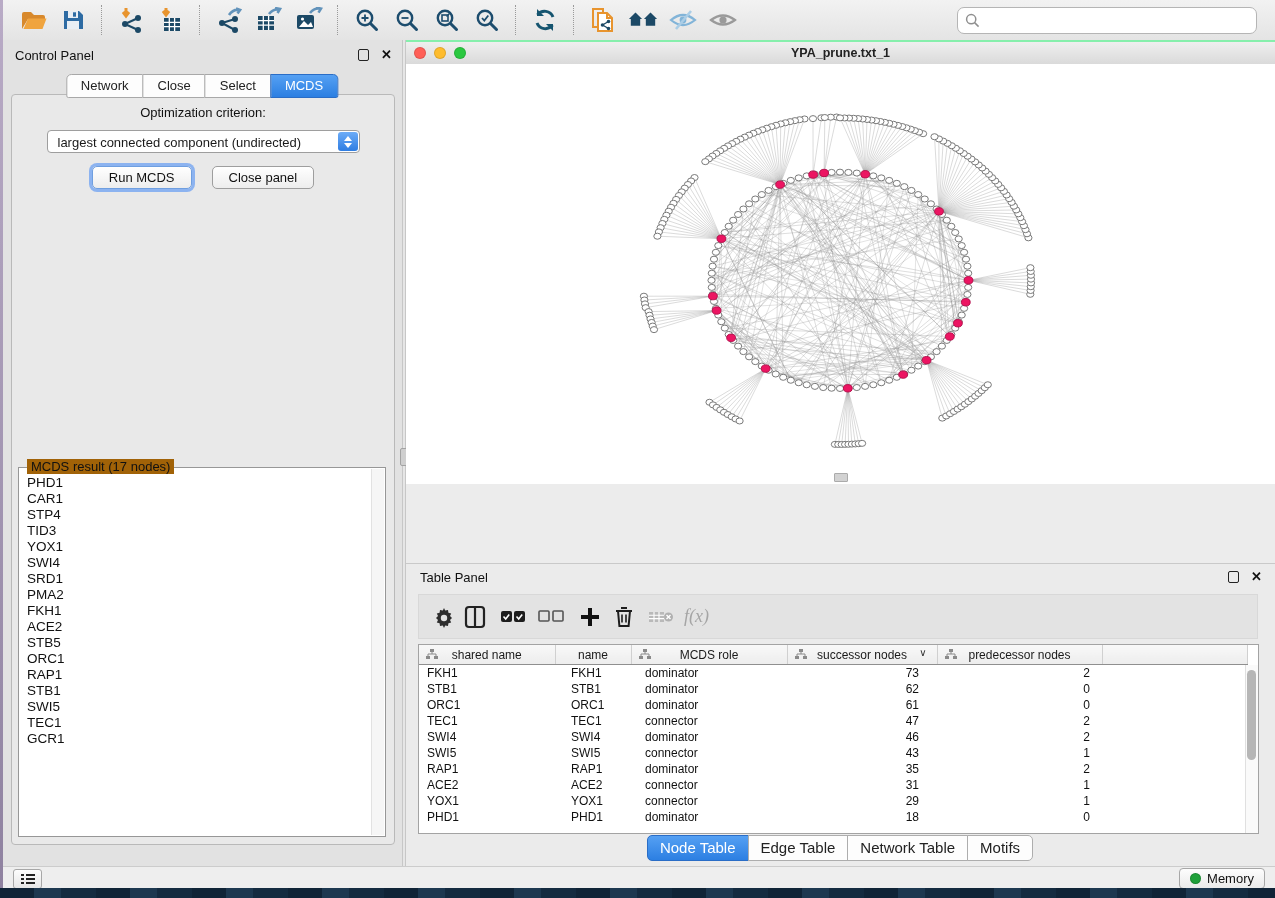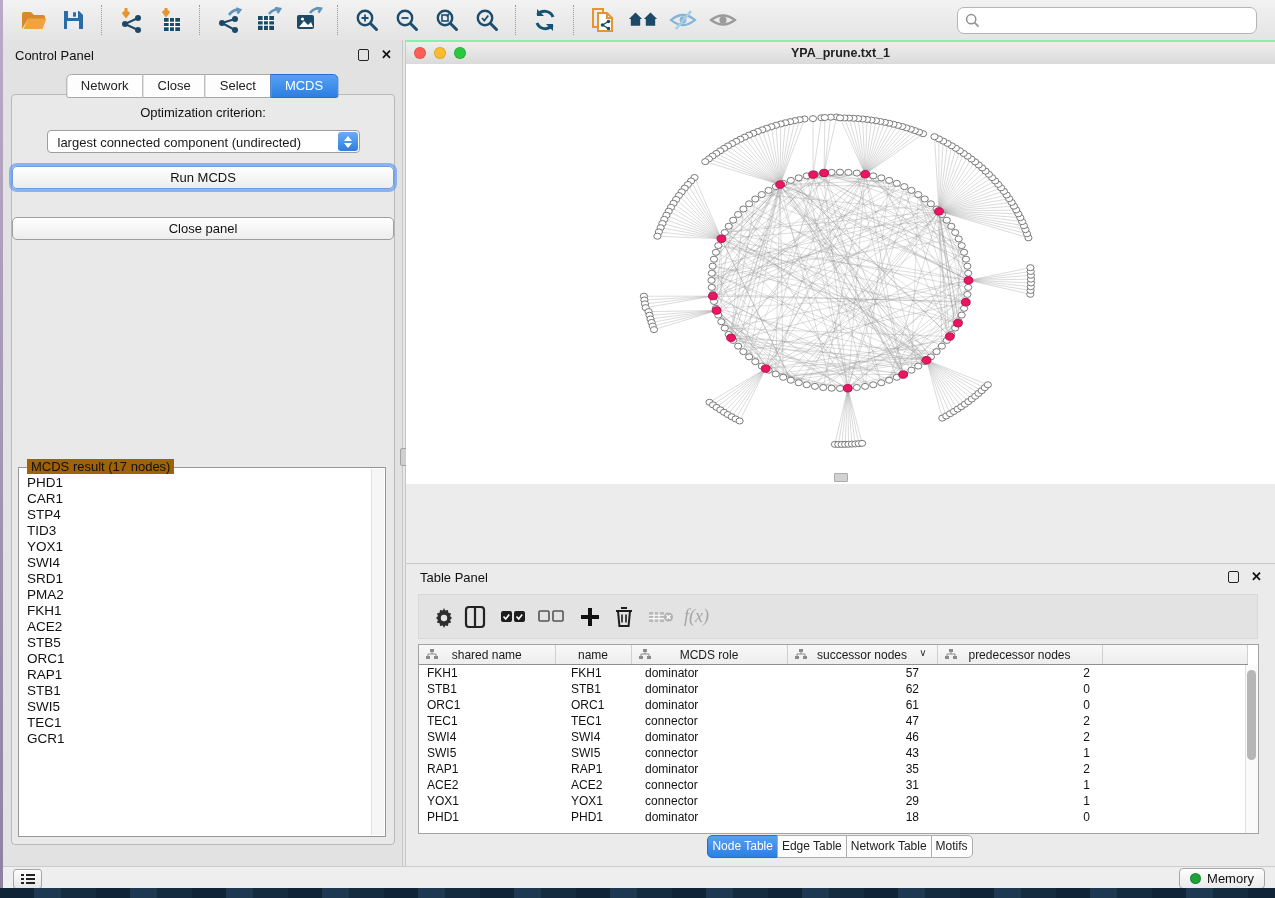--- a/index.html
+++ b/index.html
@@ -36,21 +36,21 @@
           border:1px solid #b9b9b9;border-radius:4px;}
   #opt-label{margin-top:10px;text-align:center;font-size:13px;color:#111;}
   #criterion{position:relative;margin:10px auto 0;width:313px;height:23px;background:#fff;
              border:1px solid #9e9e9e;border-radius:4px;font-size:13px;line-height:23px;padding-left:10px;
              box-sizing:border-box;}
   #criterion .stepper{position:absolute;right:1px;top:1px;bottom:1px;width:20px;border-radius:3px;
              background:linear-gradient(#6cacf7,#2f7de2);display:flex;flex-direction:column;
              align-items:center;justify-content:center;gap:2px;}
   .tri-up{width:0;height:0;border-left:4px solid transparent;border-right:4px solid transparent;border-bottom:5px solid #fff;}
   .tri-dn{width:0;height:0;border-left:4px solid transparent;border-right:4px solid transparent;border-top:5px solid #fff;}
-  #cp-buttons{margin-top:13px;display:flex;justify-content:center;gap:28px;flex-direction:column;}
+  #cp-buttons{margin-top:13px;display:flex;justify-content:center;gap:20px;}
   .btn{height:23px;padding:0 16px;background:linear-gradient(#ffffff,#ededed);border:1px solid #9e9e9e;
        border-radius:5px;font-size:13px;font-family:inherit;color:#111;}
   .btn.focused{box-shadow:0 0 0 3px rgba(90,150,245,.65);border-color:#6f9fe0;}
   #mcds-group{position:absolute;top:372px;left:6px;right:8px;bottom:7px;border:1px solid #979797;
               background:#fff;}
   #mcds-legend{position:absolute;top:-9px;left:8px;background:#a16207;padding:0 4px;font-size:13px;color:#111;}
   #mcds-list{position:absolute;inset:1px 13px 1px 1px;overflow:hidden;padding:6px 0 0 7px;}
   .mcds-item{font-size:13.5px;line-height:16px;color:#111;}
   #mcds-scroll{position:absolute;top:1px;bottom:1px;right:1px;width:12px;background:#f6f6f6;
                border-left:1px solid #e2e2e2;}
@@ -86,21 +86,21 @@
   .sort-chev{position:absolute;right:10px;top:2px;font-size:10px;color:#333;}
   td{height:16px;font-size:12px;color:#111;padding:0;white-space:nowrap;overflow:hidden;}
   td:nth-child(1){padding-left:8px;}
   td:nth-child(2){padding-left:16px;}
   td:nth-child(3){padding-left:14px;}
   td:nth-child(4){text-align:right;padding-right:18px;}
   td:nth-child(5){text-align:right;padding-right:12px;}
   #tbl-vscroll{position:absolute;top:20px;right:0;bottom:0;width:12px;background:#fafafa;border-left:1px solid #e0e0e0;}
   #tbl-vthumb{position:absolute;top:5px;left:1px;width:9px;height:90px;background:#b6b6b6;border-radius:5px;}
   #tp-tabs{position:absolute;top:271px;left:0;right:0;display:flex;justify-content:center;}
-  .bt-tab{font-size:12px;padding:3px 4px 4px;background:#fdfdfd;border:1px solid #adadad;margin-left:-1px;color:#222;text-align:right;}
+  .bt-tab{font-size:15px;padding:3px 12px 4px;background:#fdfdfd;border:1px solid #adadad;margin-left:-1px;color:#222;text-align:right;}
   .bt-tab:first-child{border-radius:5px 0 0 5px;}
   .bt-tab:last-child{border-radius:0 5px 5px 0;}
   .bt-tab.active{background:linear-gradient(#55a0f3,#2c7fe2);color:#fff;border-color:#2a6dc6;}
 
   
   #status-bar{left:3px;top:866px;right:0;height:22px;background:#eeeeee;border-top:1px solid #cccccc;}
   #list-btn{position:absolute;left:10px;top:2px;width:27px;height:18px;background:linear-gradient(#fdfdfd,#e6e6e6);
             border:1px solid #a7a7a7;border-radius:3px;display:flex;align-items:center;justify-content:center;}
   #memory-btn{position:absolute;right:10px;top:1px;height:19px;background:linear-gradient(#fdfdfd,#eaeaea);
               border:1px solid #a7a7a7;border-radius:4px;display:flex;align-items:center;gap:6px;
@@ -1068,21 +1068,21 @@
             <span class="hlabel">predecessor nodes</span>
           </th>
           <th></th>
         </tr>
       </thead>
       <tbody>
           <tr>
             <td>FKH1</td>
             <td>FKH1</td>
             <td>dominator</td>
-            <td>57</td>
+            <td>73</td>
             <td>2</td>
             <td></td>
           </tr>
           <tr>
             <td>STB1</td>
             <td>STB1</td>
             <td>dominator</td>
             <td>62</td>
             <td>0</td>
             <td></td>

